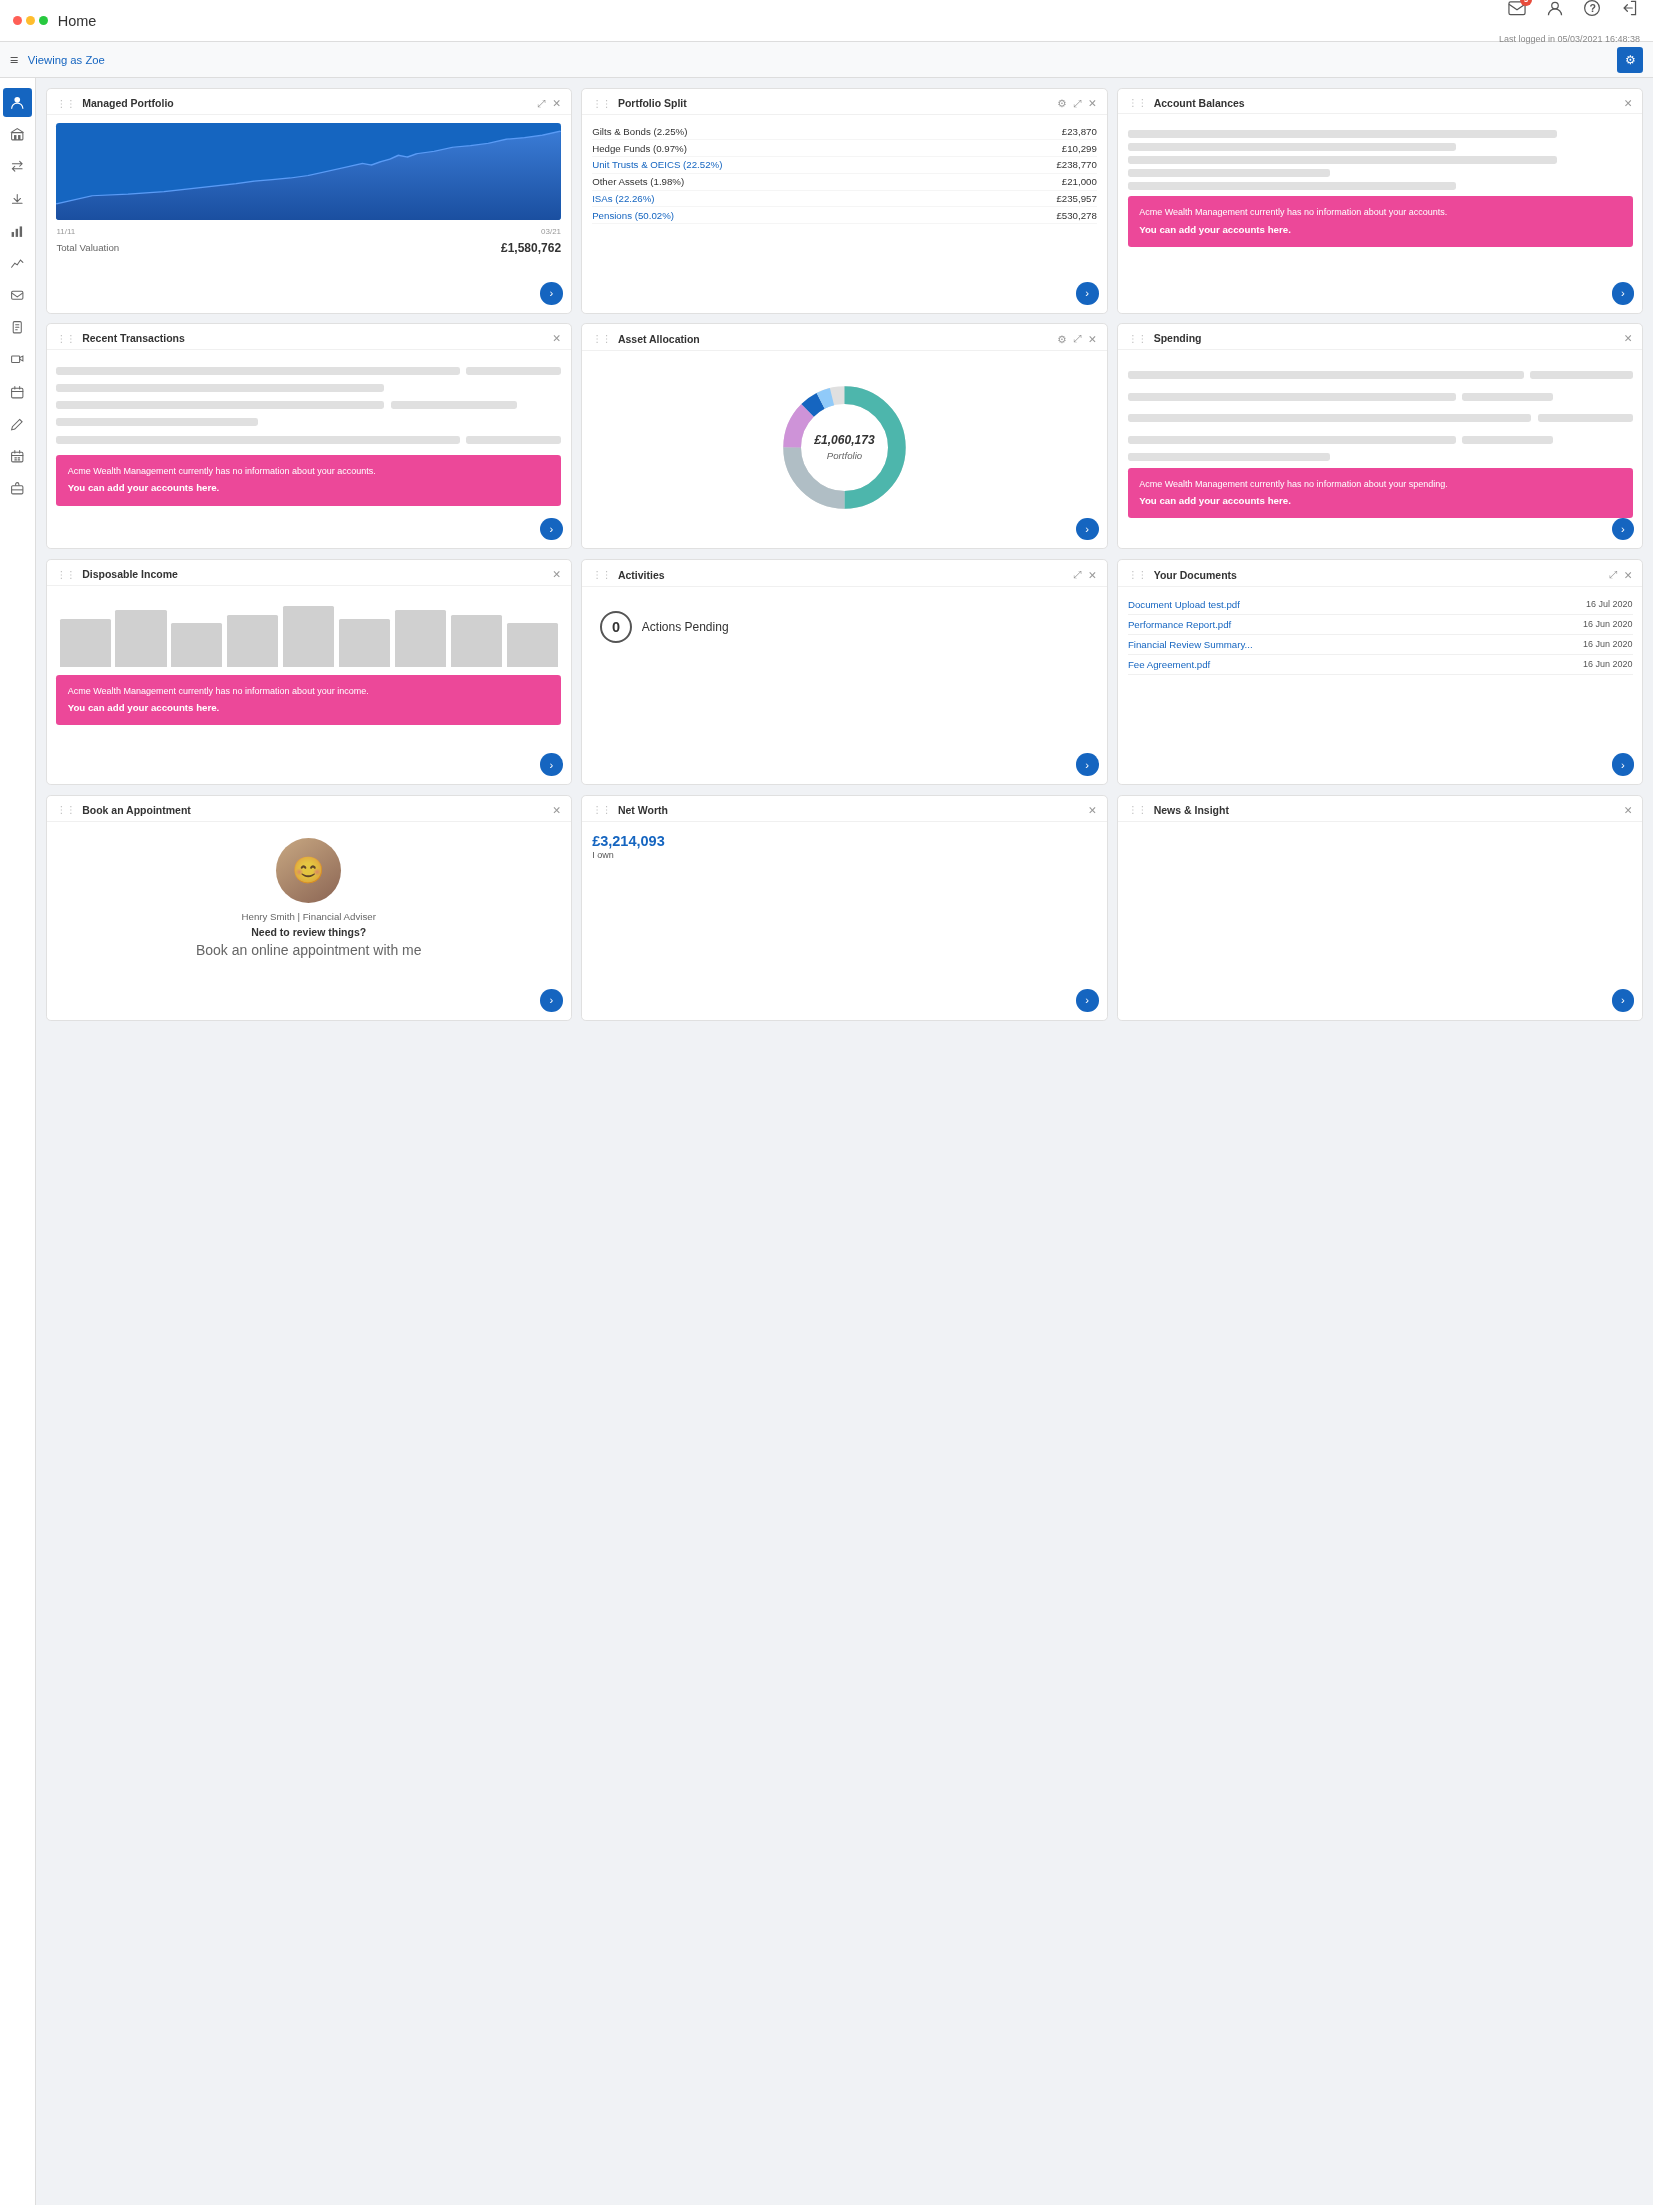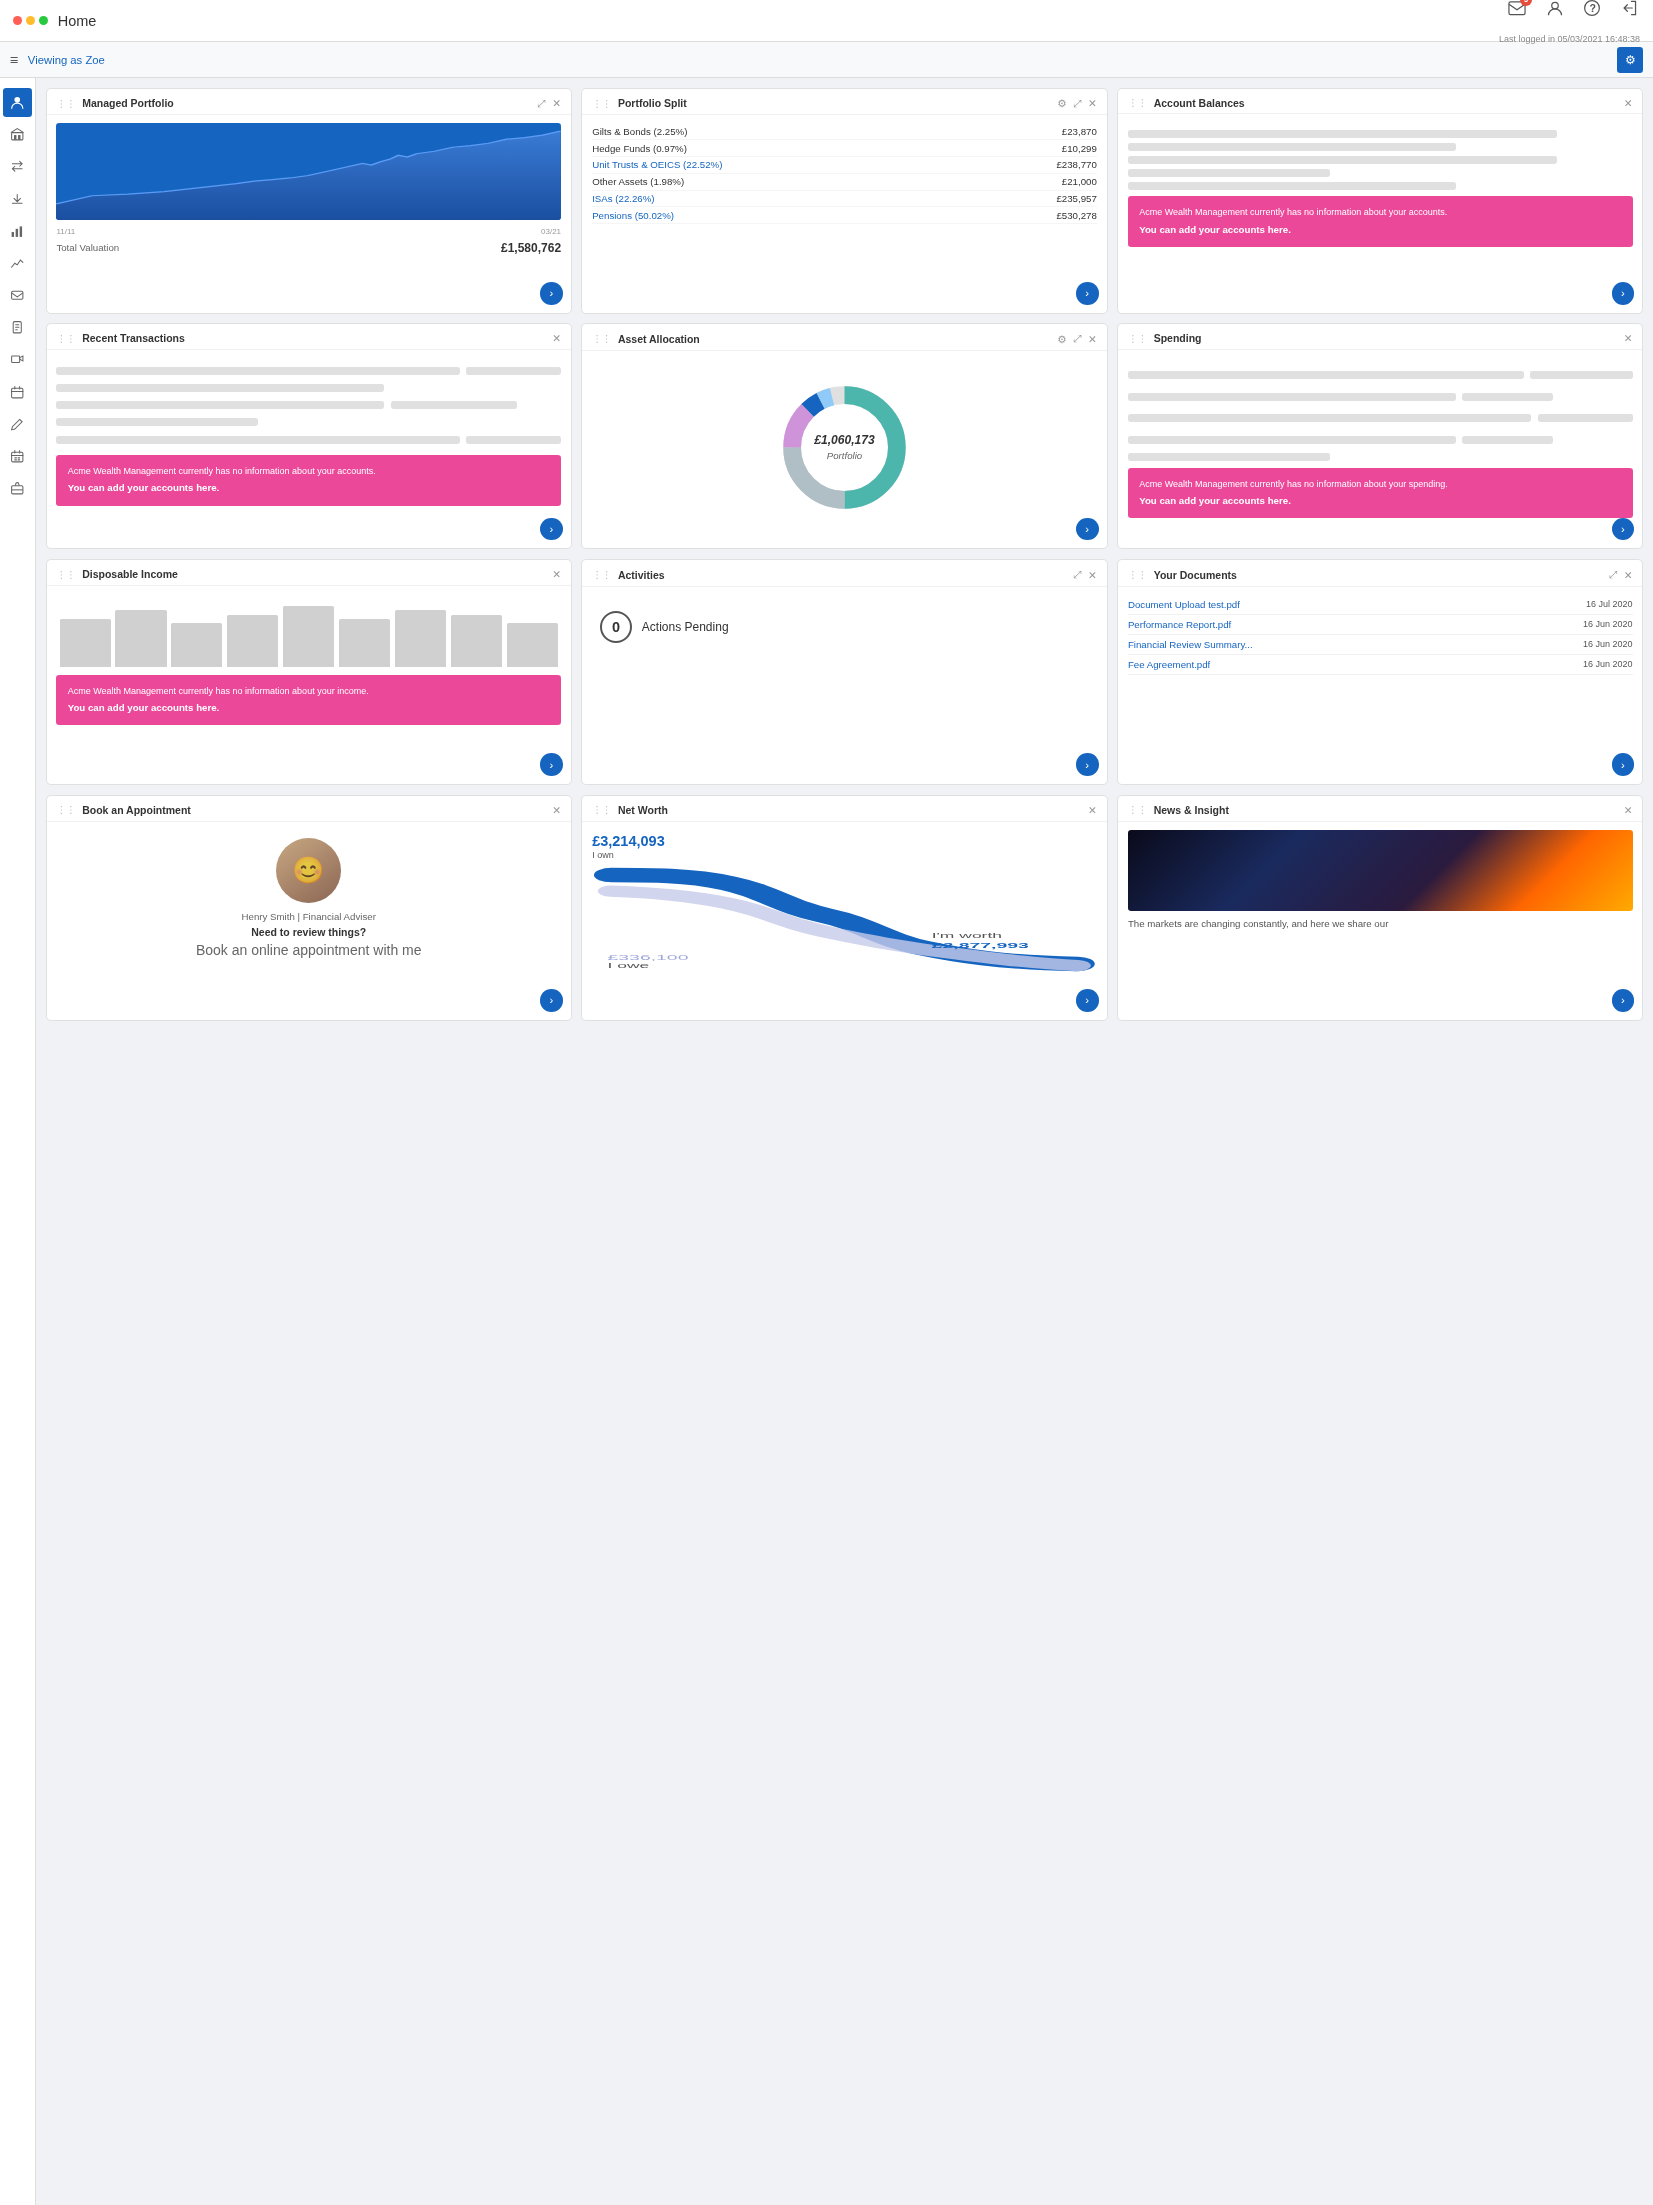--- a/index.html
+++ b/index.html
@@ -531,49 +531,31 @@
         <div class="widget-header">
           <span class="widget-drag">⋮⋮</span>
           <span class="widget-title">Net Worth</span>
           <div class="widget-actions">
             <span class="widget-icon-btn">✕</span>
           </div>
         </div>
         <div class="widget-body">
           <div class="net-worth-amount">£3,214,093</div>
           <div class="net-worth-label">I own</div>
-          <div class="networth-chart">
-            <svg width="100%" height="105" viewBox="0 0 260 130" preserveAspectRatio="none" style="font-size:13px">
-
-              <path d="M10,10 C30,10 50,10 70,20 C90,30 100,50 120,60 C140,70 150,90 170,100 C190,110 210,118 250,120" fill="none" stroke="#1565c0" stroke-width="18" stroke-linecap="round"></path>
-
-              <path d="M10,30 C30,32 50,35 70,45 C90,55 100,70 120,80 C140,90 160,100 190,108 C210,114 230,120 250,122" fill="none" stroke="#c5cae9" stroke-width="14" stroke-linecap="round" opacity="0.8"></path>
-              <text x="175" y="88" font-size="9" fill="#555">I'm worth</text>
-              <text x="175" y="100" font-size="10" fill="#1565c0" font-weight="bold">£2,877,993</text>
-              <text x="8" y="125" font-size="9" fill="#555">I owe</text>
-              <text x="8" y="115" font-size="10" fill="#9fa8da">£336,100</text>
-            </svg>
-          </div>
         </div>
         <div class="arrow-btn">›</div>
       </div>
 
       <div class="widget">
         <div class="widget-header">
           <span class="widget-drag">⋮⋮</span>
           <span class="widget-title">News &amp; Insight</span>
           <div class="widget-actions">
             <span class="widget-icon-btn">✕</span>
           </div>
-        </div>
-        <div class="widget-body">
-          <div class="news-thumb">
-            <div class="news-city"></div>
-          </div>
-          <div style="font-size:9.7px;color:#555;line-height:1.5;">The markets are changing constantly, and here we share our</div>
         </div>
         <div class="arrow-btn">›</div>
       </div>
 
     </div>
   </div>
 </div>
 
 
 </body></html>

